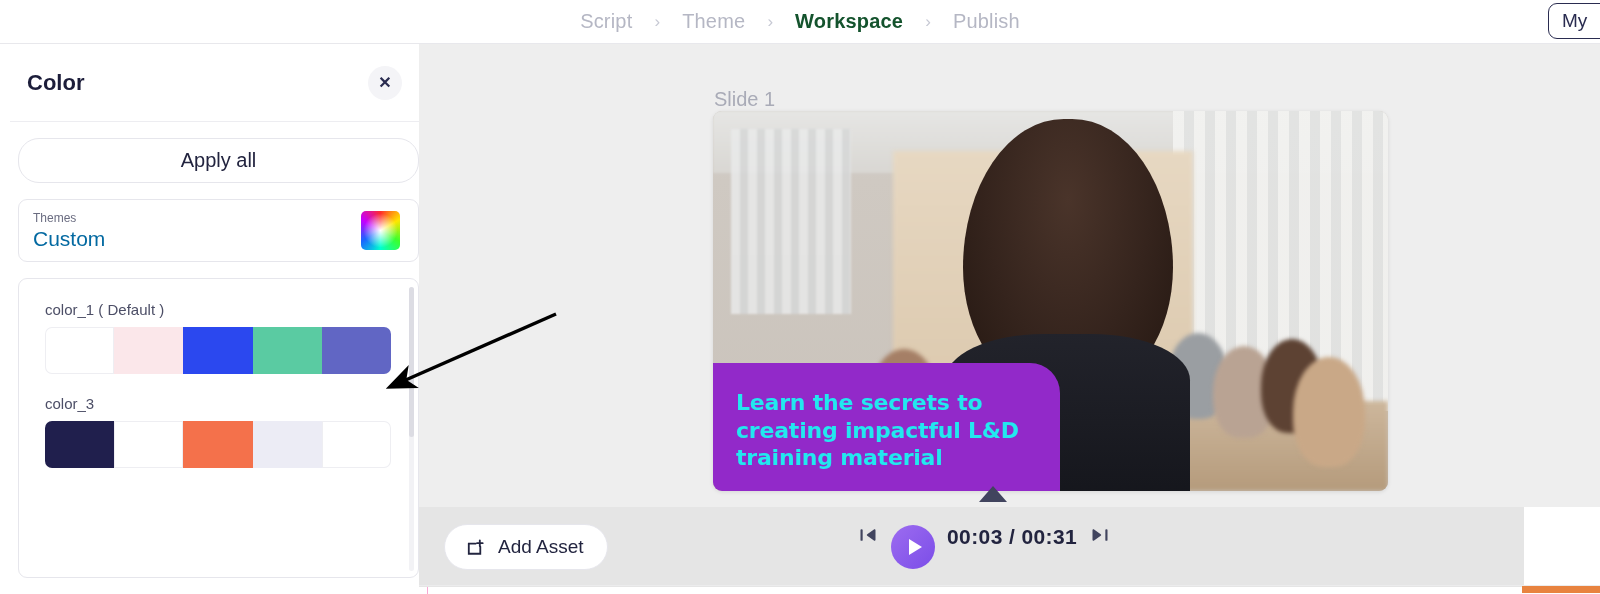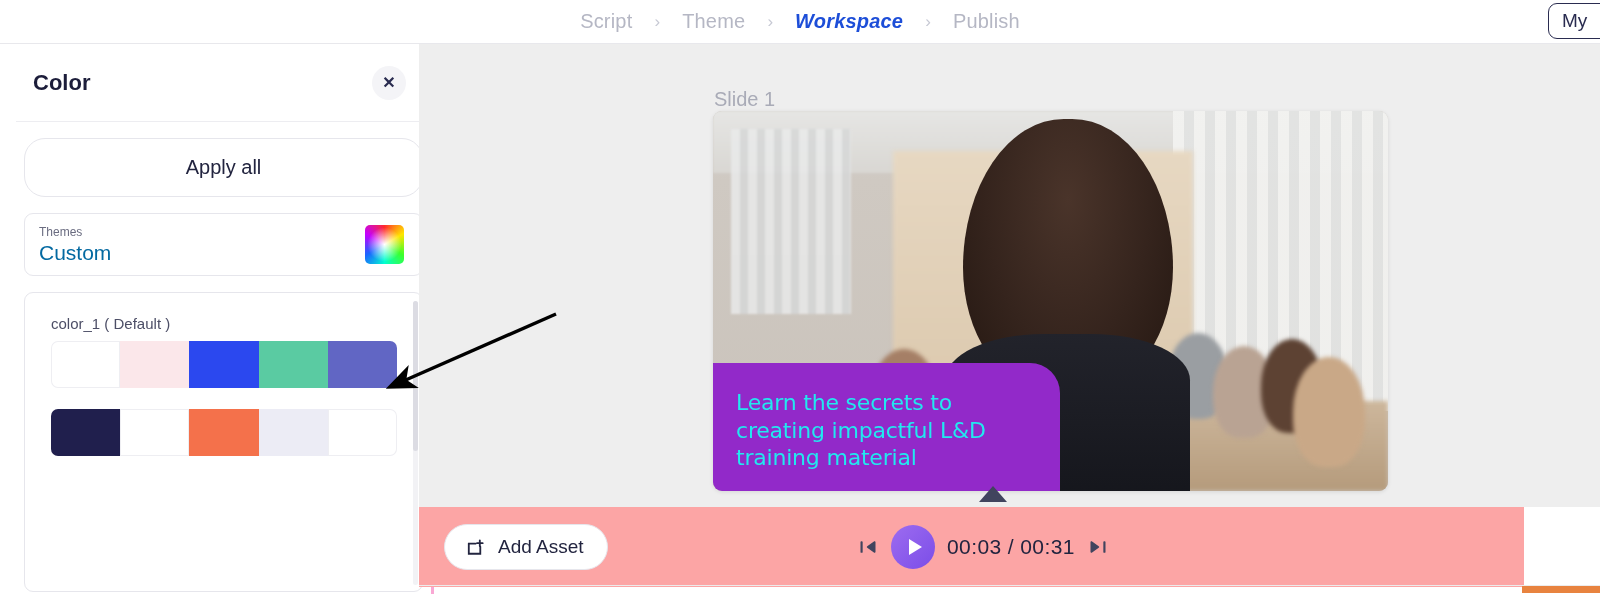--- a/index.html
+++ b/index.html
@@ -11,47 +11,47 @@
   .app { position: relative; width: 1600px; height: 594px; }
 
   
   .topbar {
     position: absolute; top: 0; left: 0; width: 1600px; height: 44px;
     background: #ffffff; border-bottom: 1px solid #e8e8ec;
     display: flex; align-items: center; justify-content: center;
   }
   .crumbs { display: flex; align-items: center; gap: 22px; }
   .crumb { font-size: 20px; color: #b5b7c4; letter-spacing: .2px; }
-  .crumb.active { color: #1d4ed8; font-weight: 700; font-style: italic; }
+  .crumb.active { color: #14532d; font-weight: 700; }
   .crumb-sep { font-size: 17px; color: #c7c9d4; }
   .my-btn {
     position: absolute; top: 3px; left: 1548px; width: 70px; height: 36px;
     border: 1.6px solid #2a2c50; border-radius: 9px; background: #fff;
     display: flex; align-items: center; padding-left: 13px;
     font-size: 19px; color: #2a2c50; overflow: hidden; white-space: nowrap;
   }
 
   
   .panel {
-    position: absolute; top: 44px; left: 16px; width: 418px; height: 550px;
-    background: #fff; border-right: 3px solid #f9a8d4;
+    position: absolute; top: 44px; left: 10px; width: 418px; height: 550px;
+    background: #fff; border-right: 1px solid #f9a8d4;
   }
   .panel-head {
     height: 78px; display: flex; align-items: center; justify-content: space-between;
     padding: 0 25px 0 17px; border-bottom: 1px solid #ededf1;
   }
   .panel-title { font-size: 22px; color: #1c1d3a; font-weight: 600; }
   .close-btn {
     width: 34px; height: 34px; border-radius: 50%; background: #f4f4f7;
     display: flex; align-items: center; justify-content: center;
     font-size: 16px; color: #2a2c50; font-weight: 700; cursor: pointer;
   }
   .panel-body { padding: 10px 8px 0 8px; }
   .apply-all {
-    height: 59px; margin: 6px 0 0 0; border: 1px solid #e6e6ec; border-radius: 21px;
+    height: 45px; margin: 6px 0 0 0; border: 1px solid #e6e6ec; border-radius: 21px;
     background: #fff; display: flex; align-items: center; justify-content: center;
     font-size: 20px; color: #22243f; cursor: pointer;
   }
   .themes-box {
     margin-top: 16px; height: 63px; border: 1px solid #e6e6ec; border-radius: 9px;
     background: #fff; display: flex; align-items: center; justify-content: space-between;
     padding: 0 18px 0 14px; cursor: pointer;
   }
   .themes-label { font-size: 12px; color: #6a6c80; line-height: 1.5; }
   .themes-value { font-size: 21px; color: #0369a1; line-height: 1.15; }
@@ -140,41 +140,41 @@
     background: linear-gradient(180deg,#22232b,#15161c);
     border-radius: 40% 40% 0 0 / 28% 28% 0 0;
   }
   .caption {
     position: absolute; left: 0; bottom: 0; width: 347px; height: 128px;
     background: #9229c9; border-top-right-radius: 30px;
     padding: 26px 20px 0 23px;
   }
   .caption-text {
     font-family: "DejaVu Sans", sans-serif;
-    font-size: 22px; font-weight: normal; line-height: 1.26;
+    font-size: 22px; font-weight: bold; line-height: 1.26;
     color: #22e8ef; letter-spacing: -.2px;
   }
   .playhead {
     position: absolute; left: 560px; top: 442px;
     width: 0; height: 0; border-left: 14px solid transparent;
     border-right: 14px solid transparent; border-bottom: 16px solid #41445e;
   }
 
   
   .bottombar {
     position: absolute; top: 507px; left: 419px; width: 1105px; height: 80px;
-    background: #fca5a5; display: flex; align-items: center; padding-left: 24px;
+    background: #e5e5e5; display: flex; align-items: center; padding-left: 24px;
   }
   .pill {
     border: 1px solid #e6e6ec; border-radius: 30px; background: #fff;
     display: flex; align-items: center; gap: 11px; cursor: pointer;
   }
   .add-asset { position: absolute; left: 25px; height: 46px; padding: 0 23px 0 19px; }
   .add-asset-label { font-size: 19px; color: #22243f; }
-  .transport { position: absolute; left: 438px; display: flex; align-items: center; gap: 12px; }
+  .transport { position: absolute; left: 438px; display: flex; align-items: flex-start; gap: 12px; font-weight: bold; }
   .skip { width: 22px; height: 20px; cursor: pointer; }
   .play-btn {
     width: 44px; height: 44px; border-radius: 50%;
     background: linear-gradient(135deg,#9d6cf0,#7b4de8);
     display: flex; align-items: center; justify-content: center; cursor: pointer;
   }
   .play-tri {
     width: 0; height: 0; margin-left: 4px;
     border-top: 8px solid transparent; border-bottom: 8px solid transparent;
     border-left: 13px solid #fff;
@@ -239,20 +239,21 @@
               <div class="sw light" style="background: rgb(255, 255, 255);"></div>
               <div class="sw" style="background: rgb(251, 231, 234);"></div>
               <div class="sw" style="background: rgb(43, 72, 239);"></div>
               <div class="sw" style="background: rgb(90, 203, 162);"></div>
               <div class="sw" style="background: rgb(97, 102, 196);"></div>
             </div>
           </div>
 
 
           <div class="pal-row">
+            <div class="pal-name">color_3</div>
             <div class="swatches">
               <div class="sw" style="background: rgb(32, 31, 77);"></div>
               <div class="sw light" style="background: rgb(255, 255, 255);"></div>
               <div class="sw" style="background: rgb(244, 113, 75);"></div>
               <div class="sw" style="background: rgb(236, 236, 245);"></div>
               <div class="sw light" style="background: rgb(255, 255, 255);"></div>
             </div>
           </div>
 
         </div>

